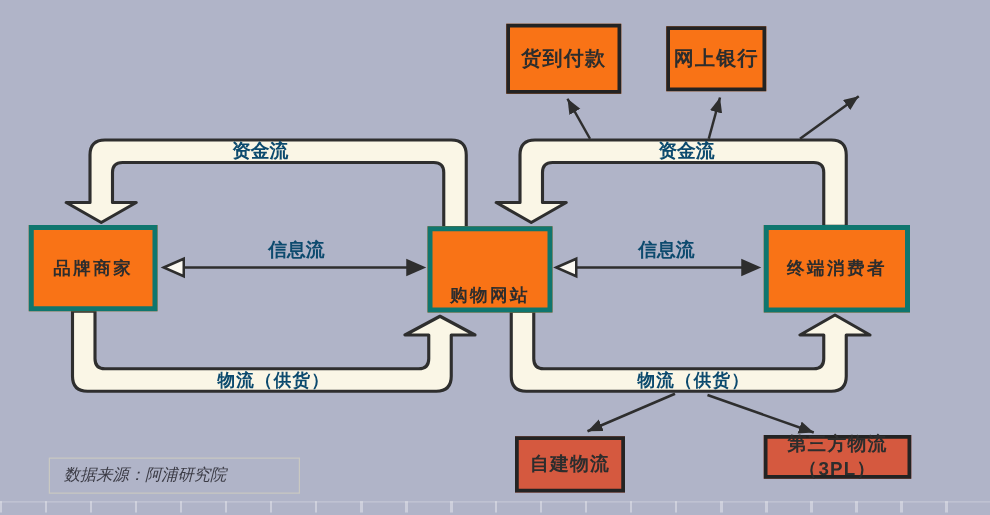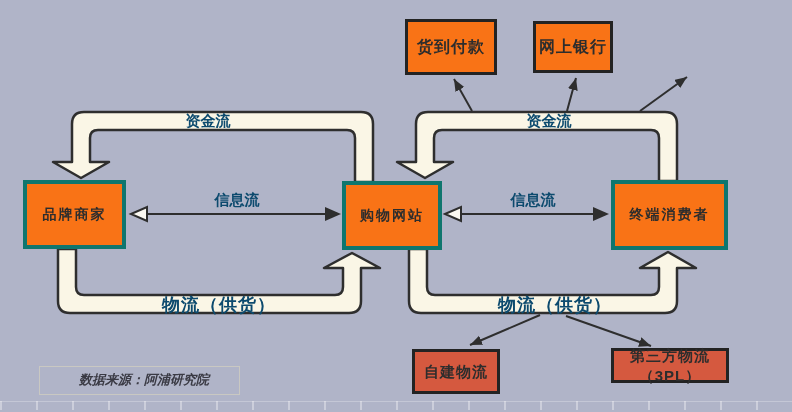--- a/index.html
+++ b/index.html
@@ -15,29 +15,29 @@
     text-align:center; font-weight:bold; color:#2d2d2d;
   }
   .main-node { background:#f97316; border:4px solid #0f766e; font-size:14px; letter-spacing:2px; }
   .pay-node  { background:#f97316; border:3px solid #232323; font-size:16px; letter-spacing:1px; }
   .log-node  { background:#d5593f; border:3px solid #232323; font-size:15px; letter-spacing:1px; line-height:1.3; }
   .flow-label {
     position:absolute; transform:translate(-50%,-50%);
     font-weight:bold; color:#0c4a6e; white-space:nowrap;
   }
   .fl-15 { font-size:15px; }
-  .fl-14 { font-size:18px; letter-spacing:1px; }
+  .fl-14 { font-size:14px; letter-spacing:1px; }
   .source-box {
     position:absolute; left:39px; top:366px; width:199px; height:27px;
     border:1px solid rgba(222,216,190,0.55);
   }
   .source-note {
     position:absolute; left:51px; top:371px;
-    font-family:"Liberation Serif", serif; font-style:italic; font-weight:bold;
-    font-size:13px; color:#3a3a44; white-space:nowrap;margin-left:28px;
+    font-family:"Liberation Serif", serif; font-style:italic; font-weight:normal;
+    font-size:13px; color:#3a3a44; white-space:nowrap;
   }
   .ticks {
     position:absolute; left:0; bottom:2px; width:792px; height:8px;
     border-top:1px solid rgba(255,255,255,0.25);
     background:repeating-linear-gradient(90deg,
       rgba(255,255,255,0.35) 0px, rgba(255,255,255,0.35) 2px,
       transparent 2px, transparent 36px);
   }
 </style>
 </head>
@@ -71,21 +71,21 @@
 
     <polygon points="131,214 147,207 147,221" fill="#fbf9f2" stroke="#2e2e2e" stroke-width="2"></polygon>
     <polygon points="341,214 325,207 325,221" fill="#2e2e2e"></polygon>
     <polygon points="445,214 461,207 461,221" fill="#fbf9f2" stroke="#2e2e2e" stroke-width="2"></polygon>
     <polygon points="609,214 593,207 593,221" fill="#2e2e2e"></polygon>
   </svg>
 
   <div class="node main-node" style="left:23px; top:180px; width:103px; height:69px;">
     <span>品牌商家</span>
   </div>
-  <div class="node main-node" style="left:342px; top:181px; width:100px; height:69px;">
+  <div class="node main-node" style="left:342px; top:181px; width:100px; height:69px;justify-content:flex-end;">
     <span>购物网站</span>
   </div>
   <div class="node main-node" style="left:611px; top:180px; width:117px; height:70px;">
     <span>终端消费者</span>
   </div>
 
   <div class="node pay-node" style="left:405px; top:19px; width:92px; height:56px;">
     <span>货到付款</span>
   </div>
   <div class="node pay-node" style="left:533px; top:21px; width:80px; height:52px;">

